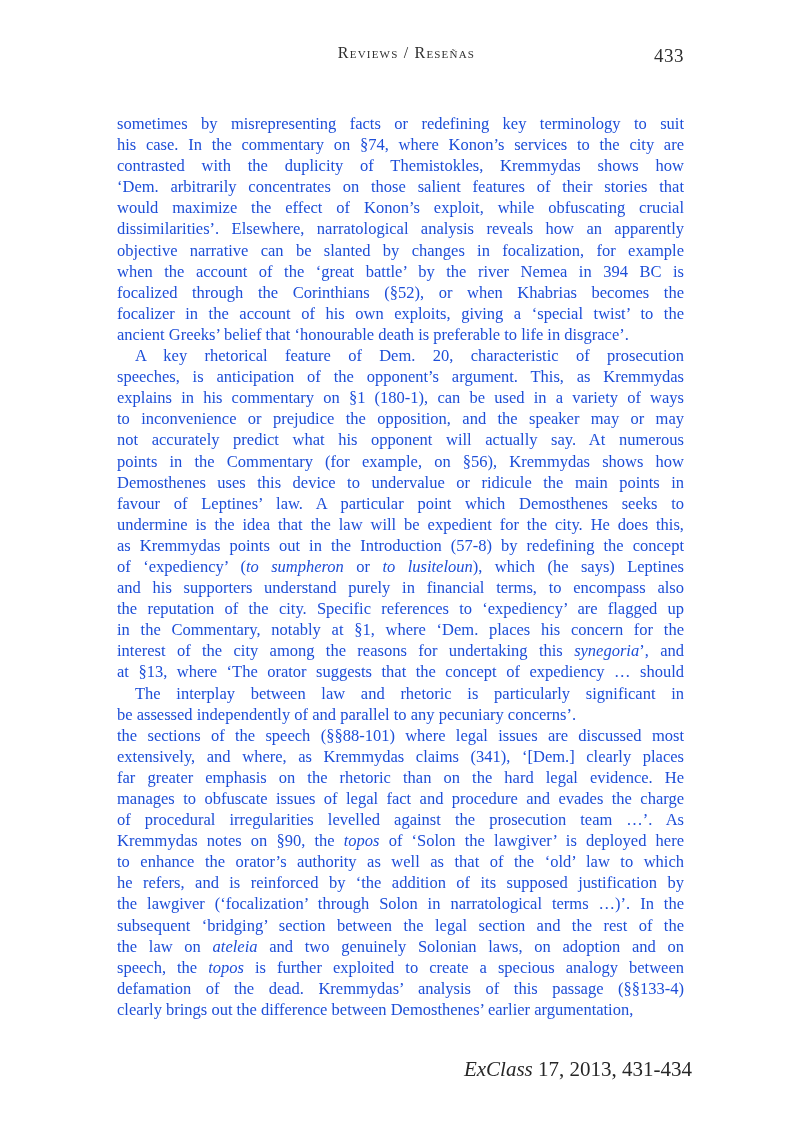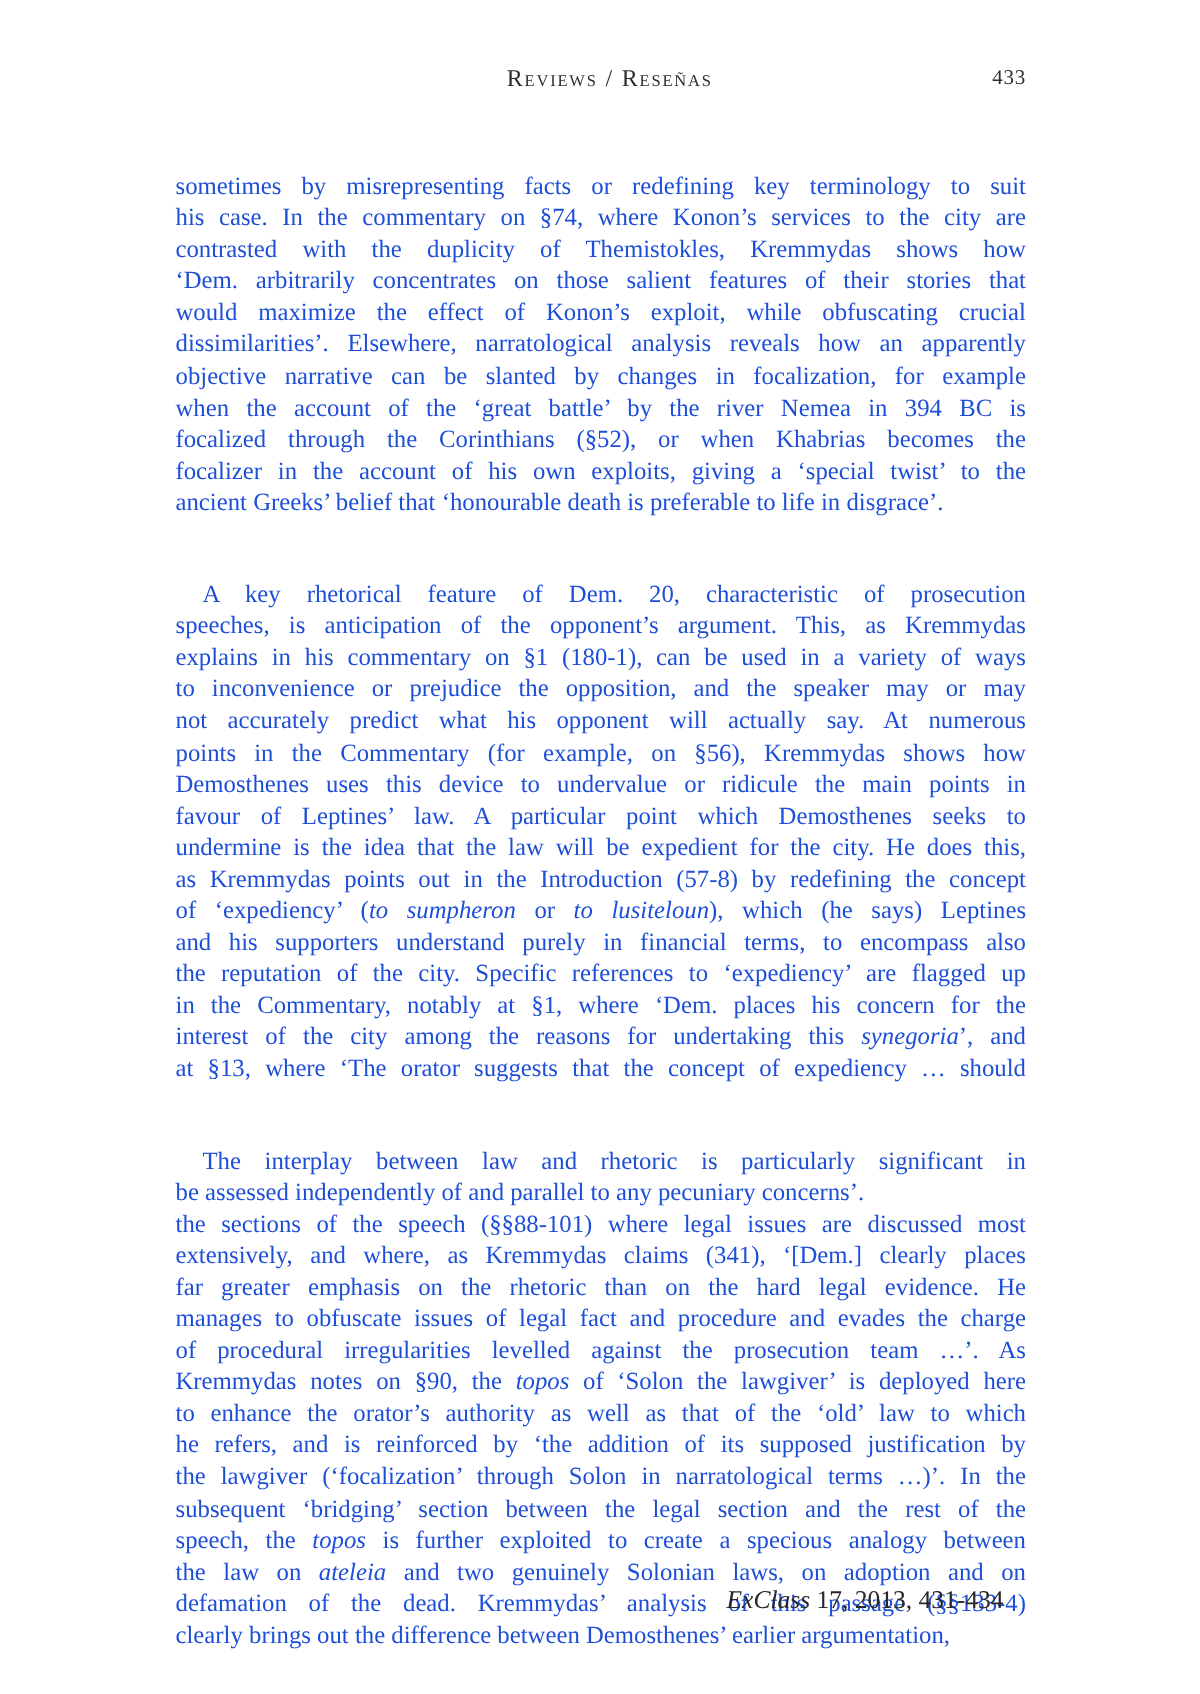--- a/index.html
+++ b/index.html
@@ -27,53 +27,52 @@
   }
   .header-title {
     font-variant: small-caps;
     letter-spacing: 1.2px;
     margin-left: 12px;
   }
   .page-number {
     position: absolute;
     right: 0;
     top: 1px;
-    font-size: 14px;
+    font-size: 19px;
     letter-spacing: 0.5px;
   }
   .body-text {
     position: absolute;
     top: 113px;
     left: 117px;
     width: 567px;
     font-size: 16.5px;
     line-height: 21.1px;
     color: #1d4ed8;
   }
   .line {
     text-align: justify;
     text-align-last: justify;
   }
   .line.line-last {
     text-align-last: left;
   }
   .line.indent {
     text-indent: 18px;
-    margin-top: 40px;
   }
   .it {
     font-style: italic;
   }
   .footer {
     position: absolute;
     top: 1057px;
-    left: 102px;
+    left: 125px;
     width: 567px;
     text-align: right;
-    font-size: 17px;
+    font-size: 21px;
     color: #262626;
   }
 </style>
 </head>
 <body>
 
 <div class="page" style="background: rgb(255, 255, 255); color: rgb(38, 38, 38);">
 
   <div class="running-header">
     <span class="header-title">Reviews / Reseñas</span>
@@ -113,22 +112,22 @@
       <div class="line"><span>the sections of the speech (§§88-101) where legal issues are discussed most</span></div>
       <div class="line"><span>extensively, and where, as Kremmydas claims (341), ‘[Dem.] clearly places</span></div>
       <div class="line"><span>far greater emphasis on the rhetoric than on the hard legal evidence. He</span></div>
       <div class="line"><span>manages to obfuscate issues of legal fact and procedure and evades the charge</span></div>
       <div class="line"><span>of procedural irregularities levelled against the prosecution team …’. As</span></div>
       <div class="line"><span>Kremmydas notes on §90, the </span><span class="it">topos</span><span> of ‘Solon the lawgiver’ is deployed here</span></div>
       <div class="line"><span>to enhance the orator’s authority as well as that of the ‘old’ law to which</span></div>
       <div class="line"><span>he refers, and is reinforced by ‘the addition of its supposed justification by</span></div>
       <div class="line"><span>the lawgiver (‘focalization’ through Solon in narratological terms …)’. In the</span></div>
       <div class="line"><span>subsequent ‘bridging’ section between the legal section and the rest of the</span></div>
+      <div class="line"><span>the law on </span><span class="it">ateleia</span><span> and two genuinely Solonian laws, on adoption and on</span></div>
       <div class="line"><span>speech, the </span><span class="it">topos</span><span> is further exploited to create a specious analogy between</span></div>
-      <div class="line"><span>the law on </span><span class="it">ateleia</span><span> and two genuinely Solonian laws, on adoption and on</span></div>
       <div class="line"><span>defamation of the dead. Kremmydas’ analysis of this passage (§§133-4)</span></div>
       <div class="line line-last"><span>clearly brings out the difference between Demosthenes’ earlier argumentation,</span></div>
     </div>
 
   <div class="footer">
     <span class="it">ExClass</span><span> 17, 2013, 431-434</span>
   </div>
 
 </div>
 

